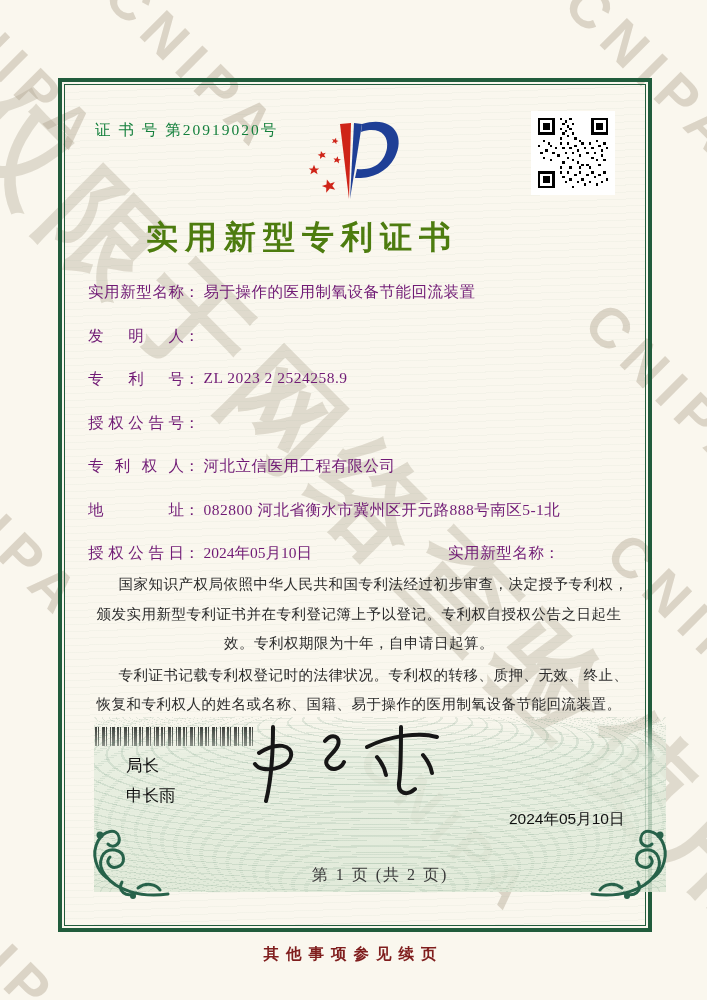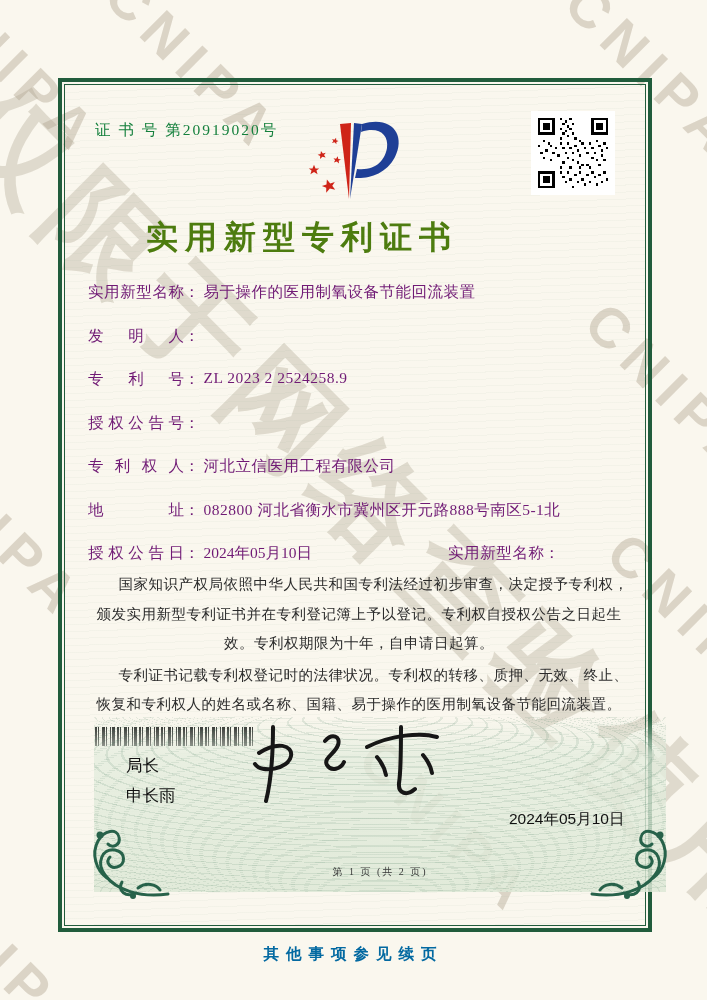--- a/index.html
+++ b/index.html
@@ -59,27 +59,27 @@
         linear-gradient(180deg,rgba(238,242,230,0.0) 0%,rgba(228,237,222,0.78) 22%,rgba(221,232,214,0.85) 100%);}
   .band{left:63px;top:717px;margin-left:31px;}
   .sig-title{position:absolute;left:32px;top:38px;font-size:16.5px;color:#111;
       font-family:"Liberation Sans","DejaVu Sans",sans-serif;}
   .sig-name{position:absolute;left:32px;top:68px;font-size:16.5px;color:#111;
       font-family:Liberation Mono, monospace;}
   .sig-script{position:absolute;left:135px;top:2px;width:230px;height:90px;}
   .grant-date{position:absolute;left:415px;top:92px;font-size:15.5px;color:#111;
       font-family:"Liberation Sans","DejaVu Sans",sans-serif;}
   .page-info{position:absolute;left:0;top:148px;width:100%;text-align:center;
-      font-size:10px;color:#3a3a3a;letter-spacing:2px;}
+      font-size:16px;color:#3a3a3a;letter-spacing:2px;}
   .ornament{position:absolute;width:86px;height:86px;bottom:-12px;}
   .orn-l{left:-8px;}
   .orn-r{right:-8px;transform:scaleX(-1);}
   
   .footer-note{position:absolute;left:0;top:944px;width:707px;text-align:center;
-      font-size:15.5px;letter-spacing:7px;color:#0369a1;font-weight:bold;z-index:3;}
+      font-size:15.5px;letter-spacing:7px;color:#7f1d1d;font-weight:bold;z-index:3;}
 </style>
 </head>
 <body>
 
 <div class="wm-layer">
   <div class="wm wm-cnipa" style="left:-42px;top:-34px;">CNIPA</div>
   <div class="wm wm-cnipa" style="left:138px;top:-38px;">CNIPA</div>
   <div class="wm wm-cnipa" style="left:598px;top:-30px;">CNIPA</div>
   <div class="wm wm-cnipa" style="left:618px;top:290px;">CNIPA</div>
   <div class="wm wm-cnipa" style="left:-58px;top:430px;">CNIPA</div>

